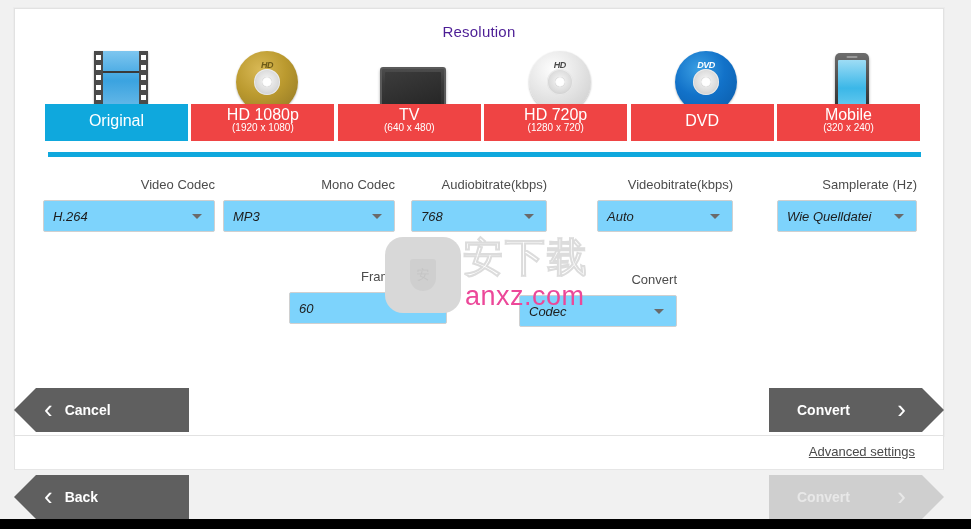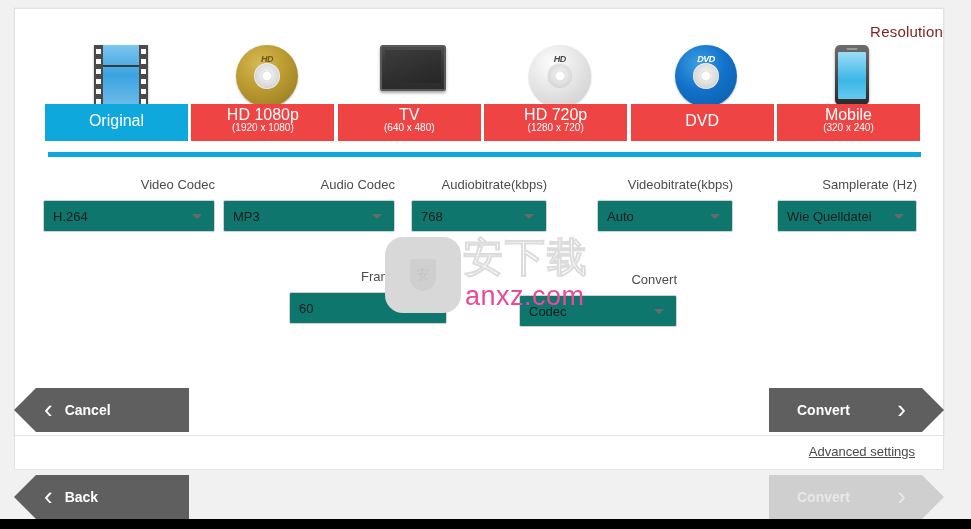--- a/index.html
+++ b/index.html
@@ -43,22 +43,22 @@
     border: 1px solid #e2e2e2;
     box-shadow: 0 0 0 1px rgba(0,0,0,0.02);
   }
 
   
   .res-title {
     position: absolute;
     left: 0;
     top: 14px;
     width: 100%;
-    text-align: right;
-    color: #7f1d1d;
+    text-align: center;
+    color: #4c1d95;
     font-size: 15px;
     letter-spacing: 0.2px;
   }
 
   .res-strip {
     position: absolute;
     left: 30px;
     top: 36px;
     width: 875px;
     height: 96px;
@@ -74,21 +74,21 @@
     cursor: pointer;
   }
 
   .res-thumb {
     position: absolute;
     left: 8px;
     right: 0;
     top: 0;
     height: 68px;
     display: flex;
-    align-items: flex-start;
+    align-items: flex-end;
     justify-content: center;
   }
 
   .res-label {
     position: absolute;
     left: 0;
     bottom: 0;
     width: 100%;
     height: 37px;
     background: #ef4444;
@@ -231,29 +231,30 @@
   .fld .cap {
     display: block;
     text-align: right;
     color: #4c4c4c;
     font-size: 13px;
     margin-bottom: 8px;
   }
   .sel {
     position: relative;
     height: 32px;
-    background: #0f766e;
+    background: #7dd3fc;
     border: 1px solid #d0d0d0;
     border-radius: 2px;
     display: flex;
     align-items: center;
     padding-left: 9px;
     font-size: 13px;
     color: #1d1d1d;
     cursor: pointer;
+    font-style: italic;
   }
   .sel .arrow {
     position: absolute;
     right: 12px; top: 50%;
     margin-top: -2px;
     width: 0; height: 0;
     border-left: 5px solid transparent;
     border-right: 5px solid transparent;
     border-top: 5px solid #6a6a6a;
   }
@@ -480,21 +481,21 @@
 
       <div class="fld" id="f-vcodec">
         <span class="cap">Video Codec</span>
         <div class="sel">
           <span>H.264</span>
           <span class="arrow"></span>
         </div>
       </div>
 
       <div class="fld" id="f-acodec">
-        <span class="cap">Audio Codec</span>
+        <span class="cap">Mono Codec</span>
         <div class="sel">
           <span>MP3</span>
           <span class="arrow"></span>
         </div>
       </div>
 
       <div class="fld" id="f-abitrate">
         <span class="cap">Audiobitrate(kbps)</span>
         <div class="sel">
           <span>768</span>

